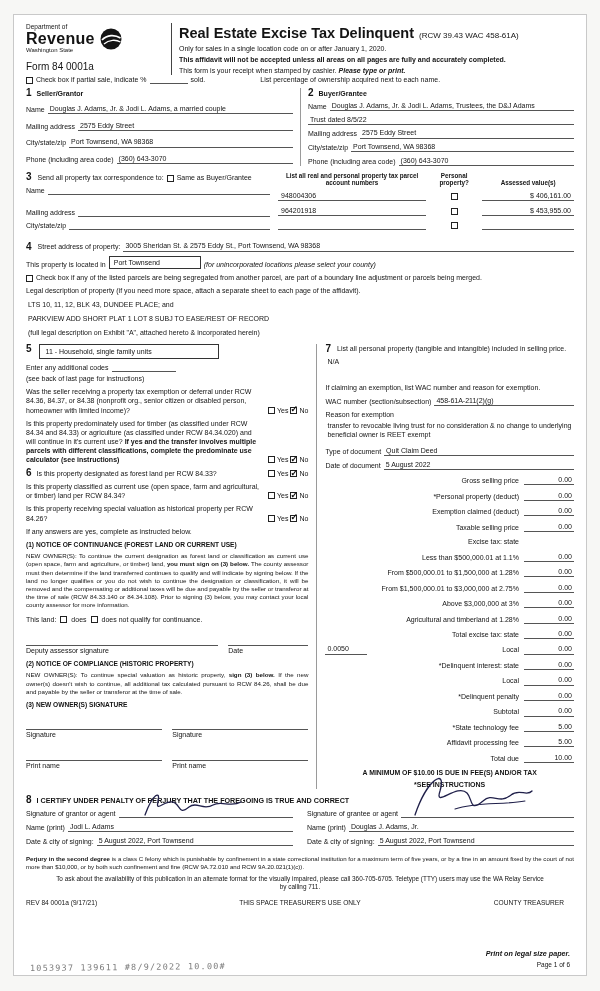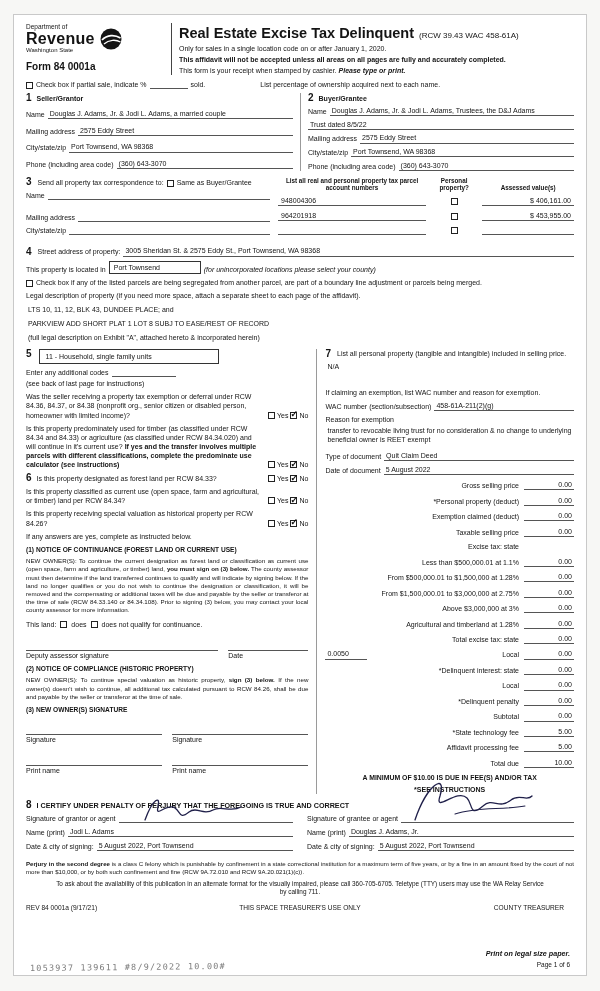--- a/index.html
+++ b/index.html
@@ -6,27 +6,27 @@
   html,body { width:600px; height:991px; }
   body { background:#f7f7f5; font-family:"Liberation Sans", sans-serif; color:#141414; position:relative; }
   .page { position:absolute; left:13px; top:14px; width:574px; height:962px; background:#fff;
           border:1px solid #c9c9c9; padding:8px 12px 6px; font-size:7px; line-height:1.3;
           display:flex; flex-direction:column; overflow:hidden; }
   .bt { font-weight:bold; }
   .italic { font-style:italic; }
   .flexspacer { flex:1; }
 
   
-  .header { display:flex; margin-bottom:5px; }
+  .header { display:flex; }
   .hleft { width:138px; flex:none; }
   .logo-row { display:flex; align-items:center; gap:4px; }
   .dept-small { font-size:6.5px; }
   .dept-big { font-size:16px; font-weight:bold; letter-spacing:.3px; line-height:1; }
   .dept-sub { font-size:6px; }
-  .form-no { font-size:10px; font-weight:bold; margin-top:5px; }
+  .form-no { font-size:10px; font-weight:normal; margin-top:5px; }
   .hdiv { border-left:1px solid #444; margin:0 7px; }
   .hright { flex:1; padding-top:1px; }
   .title { font-size:14.5px; font-weight:bold; }
   .title-ref { font-size:8px; margin-left:3px; }
   .hline { font-size:7px; margin-top:1.5px; }
 
   
   .fld { display:flex; align-items:flex-end; margin-top:4px; }
   .fld .lbl { white-space:nowrap; margin-right:3px; }
   .fld .val { flex:1; border-bottom:1px solid #555; min-height:9px; padding:0 2px; }

